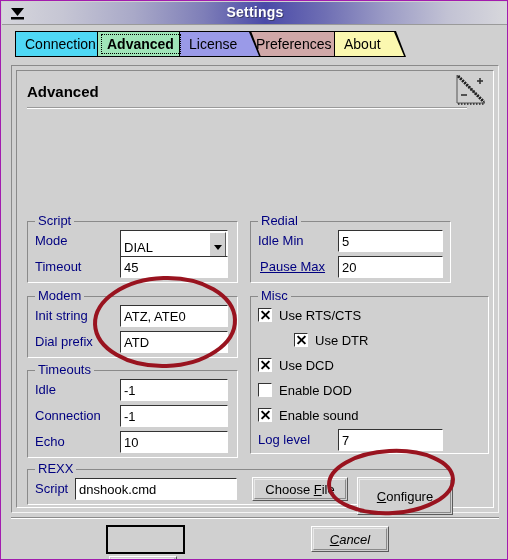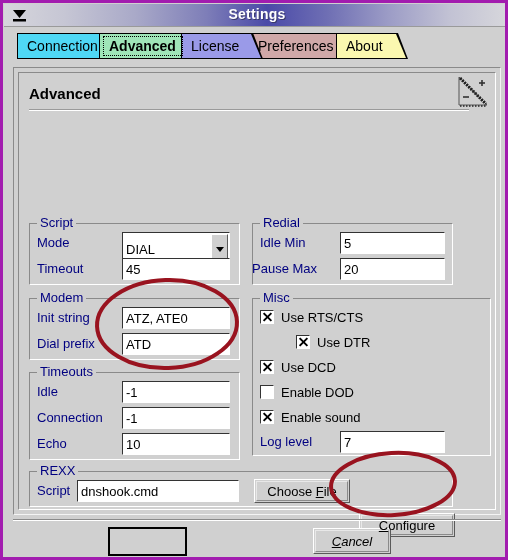--- a/index.html
+++ b/index.html
@@ -11,21 +11,21 @@
   body {
     font-family: "Liberation Sans", sans-serif;
   }
   #window {
     position: relative;
     width: 508px;
     height: 560px;
     background: #d0d0d0;
     box-sizing: border-box;
     overflow: hidden;
-    border: 3px solid #a21caf;
+    border: 1px solid #a21caf;
   }
 
   
   #titlebar {
     position: absolute;
     left: 1px; top: 1px;
     width: 506px; height: 22px;
     background: linear-gradient(to right,
         #d6d6dc 0%, #c6c6d4 12%, #a9a9c8 26%,
         #7e7eb8 40%, #4a4aa8 52%, #6f6fb4 64%,
@@ -412,21 +412,21 @@
         <div class="tfield" style="left:93px; top:42px; width:108px; height:22px;">45</div>
       </div>
 
       <div class="group" style="left:233px; top:143px; width:201px; height:69px;">
         <div class="group-frame"></div>
         <div class="group-title">Redial</div>
 
         <div class="flabel" style="left:8px; top:19px;">Idle Min</div>
         <div class="tfield" style="left:88px; top:16px; width:105px; height:22px;">5</div>
 
-        <div class="flabel" style="left:0; top:45px;">Pause Max</div>
+        <div class="flabel" style="left:10px; top:45px;text-decoration:underline;">Pause Max</div>
         <div class="tfield" style="left:88px; top:42px; width:105px; height:22px;">20</div>
       </div>
 
       <div class="group" style="left:10px; top:218px; width:211px; height:69px;">
         <div class="group-frame"></div>
         <div class="group-title">Modem</div>
 
         <div class="flabel" style="left:8px; top:19px;">Init string</div>
         <div class="tfield" style="left:93px; top:16px; width:108px; height:22px;">ATZ, ATE0</div>
 
@@ -482,21 +482,21 @@
         <div class="group-title">REXX</div>
 
         <div class="flabel" style="left:8px; top:19px;">Script</div>
         <div class="tfield" style="left:48px; top:16px; width:162px; height:22px;">dnshook.cmd</div>
 
         <div class="btn" style="left:225px; top:15px; width:96px; height:24px;">
           <div class="btn-inner"></div>
           <span><span>Choose </span><span class="mn">F</span><span>ile</span></span>
         </div>
 
-        <div class="btn" style="left:330px; top:15px; width:96px; height:24px;margin-top:34px;">
+        <div class="btn" style="left:330px; top:15px; width:96px; height:38px;">
           <div class="btn-inner"></div>
           <span><span></span><span class="mn">C</span><span>onfigure</span></span>
         </div>
       </div>
 
     </div>
   </div>
 
   <div id="footer-sep"></div>
 

